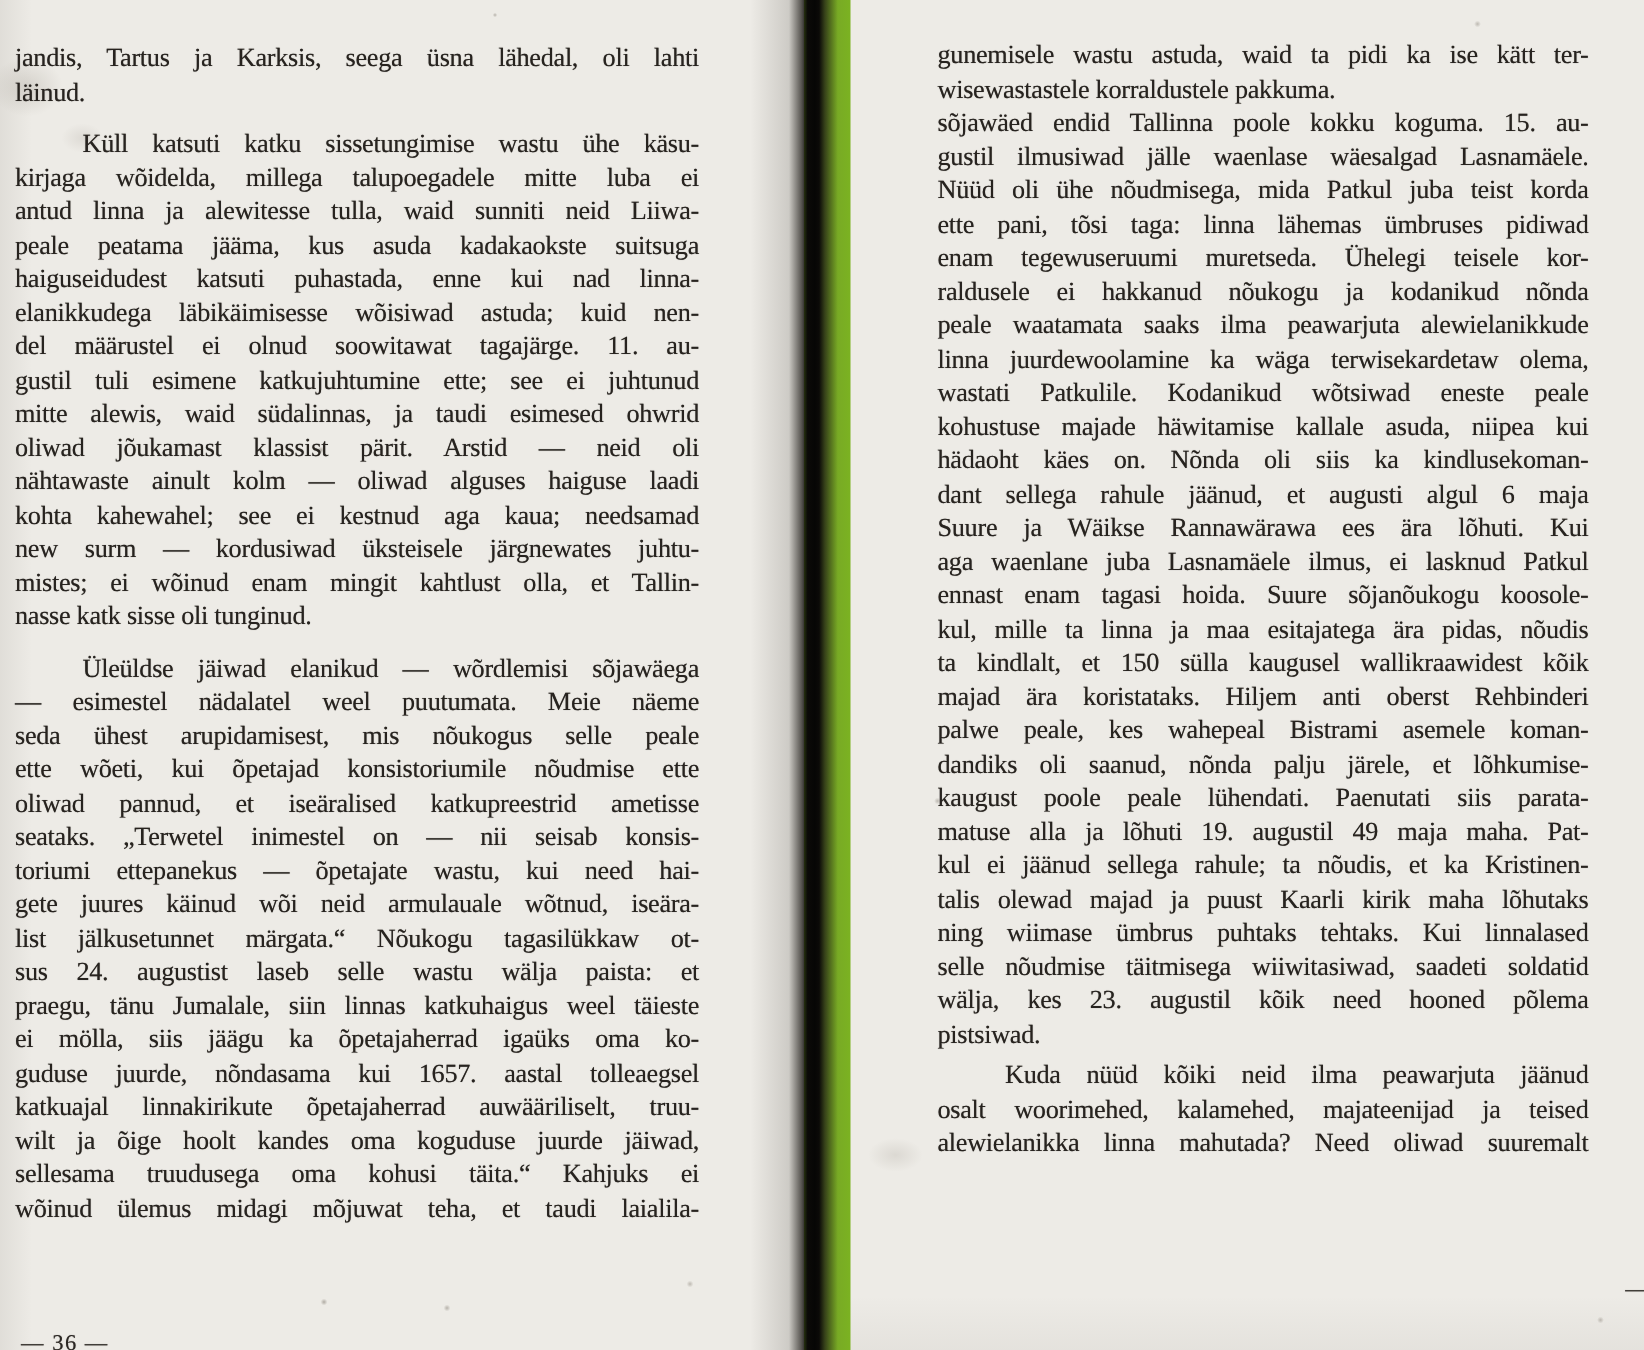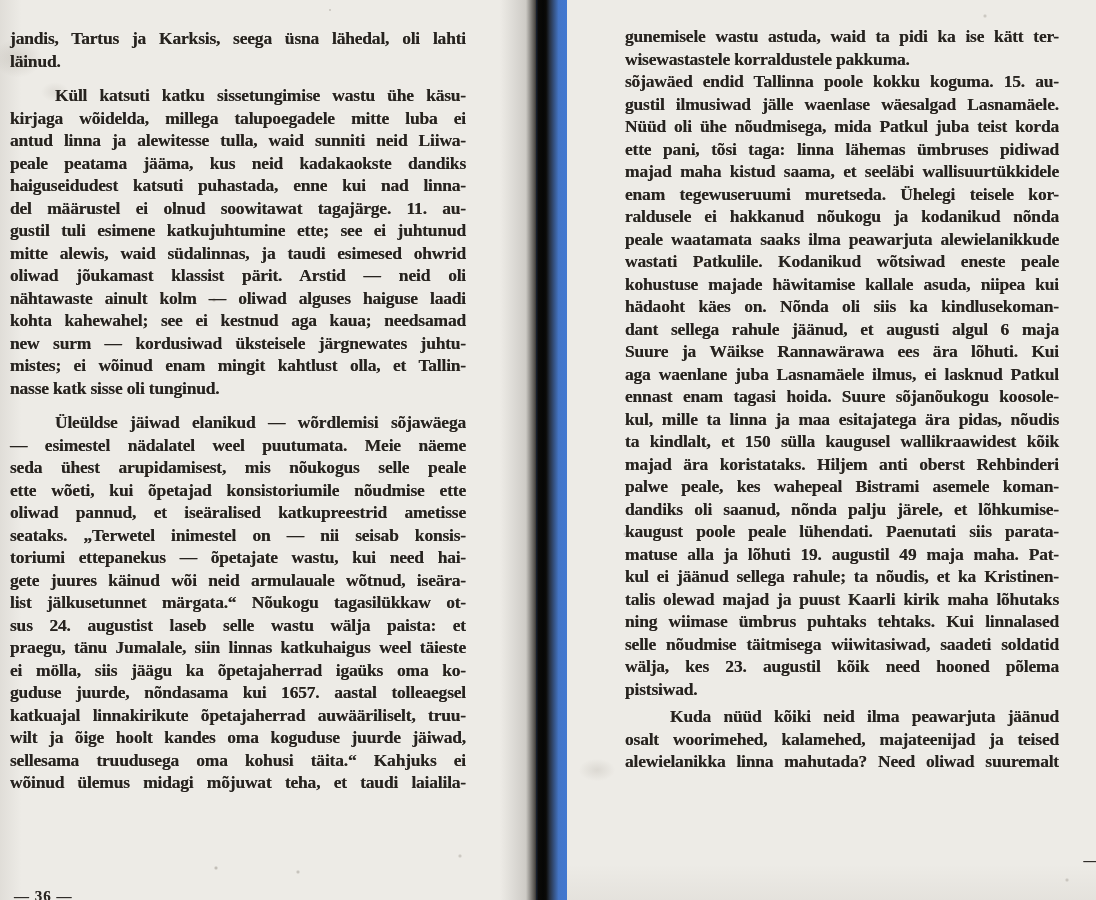--- a/index.html
+++ b/index.html
@@ -1,23 +1,22 @@
 <!DOCTYPE html>
 <html><head>
 <meta charset="utf-8">
 <style>
   html, body { margin: 0; padding: 0; background: #d8d5cf; }
   .spread {
     position: relative;
     width: 1096px;
     height: 900px;
     overflow: hidden;
-    background: #3b82f6;
+    background: #84cc16;
     font-family: "Liberation Serif", "DejaVu Serif", serif;
-    font-weight: bold;
   }
   .page {
     position: absolute;
     top: 0;
     height: 900px;
     background-color: #edebe6;
   }
   .page-left {
     left: 0;
     width: 536px;
@@ -93,22 +92,23 @@
 
 <div class="spread">
 
   <section class="page page-left">
     <div class="text-block text-block-left">
         <div class="line">jandis, Tartus ja Karksis, seega üsna lähedal, oli lahti</div>
         <div class="line para-end">läinud.</div>
         <div class="line indent">Küll katsuti katku sissetungimise wastu ühe käsu-</div>
         <div class="line">kirjaga wõidelda, millega talupoegadele mitte luba ei</div>
         <div class="line">antud linna ja alewitesse tulla, waid sunniti neid Liiwa-</div>
-        <div class="line">peale peatama jääma, kus neid kadakaokste dandiks</div>
+        <div class="line">peale peatama jääma, kus asuda kadakaokste suitsuga</div>
         <div class="line">haiguseidudest katsuti puhastada, enne kui nad linna-</div>
+        <div class="line">elanikkudega läbikäimisesse wõisiwad astuda; kuid nen-</div>
         <div class="line">del määrustel ei olnud soowitawat tagajärge. 11. au-</div>
         <div class="line">gustil tuli esimene katkujuhtumine ette; see ei juhtunud</div>
         <div class="line">mitte alewis, waid südalinnas, ja taudi esimesed ohwrid</div>
         <div class="line">oliwad jõukamast klassist pärit. Arstid — neid oli</div>
         <div class="line">nähtawaste ainult kolm — oliwad alguses haiguse laadi</div>
         <div class="line">kohta kahewahel; see ei kestnud aga kaua; needsamad</div>
         <div class="line">new surm — kordusiwad üksteisele järgnewates juhtu-</div>
         <div class="line">mistes; ei wõinud enam mingit kahtlust olla, et Tallin-</div>
         <div class="line para-end">nasse katk sisse oli tunginud.</div>
         <div class="line indent">Üleüldse jäiwad elanikud — wõrdlemisi sõjawäega</div>
@@ -135,24 +135,24 @@
   <div class="gutter"></div>
 
   <section class="page page-right">
     <div class="text-block text-block-right">
         <div class="line">gunemisele wastu astuda, waid ta pidi ka ise kätt ter-</div>
         <div class="line para-end">wisewastastele korraldustele pakkuma.</div>
         <div class="line">sõjawäed endid Tallinna poole kokku koguma. 15. au-</div>
         <div class="line">gustil ilmusiwad jälle waenlase wäesalgad Lasnamäele.</div>
         <div class="line">Nüüd oli ühe nõudmisega, mida Patkul juba teist korda</div>
         <div class="line">ette pani, tõsi taga: linna lähemas ümbruses pidiwad</div>
-        <div class="line">majad maha kistud saama, et seeläbi wallisuurtükkidele</div>
         <div class="line">enam tegewuseruumi muretseda.  Ühelegi teisele kor-</div>
         <div class="line">raldusele ei hakkanud nõukogu ja kodanikud nõnda</div>
         <div class="line">peale waatamata saaks ilma peawarjuta alewielanikkude</div>
+        <div class="line">linna juurdewoolamine ka wäga terwisekardetaw olema,</div>
         <div class="line">wastati Patkulile.  Kodanikud wõtsiwad eneste peale</div>
         <div class="line">kohustuse majade häwitamise kallale asuda, niipea kui</div>
         <div class="line">hädaoht käes on.  Nõnda oli siis ka kindlusekoman-</div>
         <div class="line">dant sellega rahule jäänud, et augusti algul 6 maja</div>
         <div class="line">Suure ja Wäikse Rannawärawa ees ära lõhuti.  Kui</div>
         <div class="line">aga waenlane juba Lasnamäele ilmus, ei lasknud Patkul</div>
         <div class="line">ennast enam tagasi hoida. Suure sõjanõukogu koosole-</div>
         <div class="line">kul, mille ta linna ja maa esitajatega ära pidas, nõudis</div>
         <div class="line">ta kindlalt, et 150 sülla kaugusel wallikraawidest kõik</div>
         <div class="line">majad ära koristataks.  Hiljem anti oberst Rehbinderi</div>

